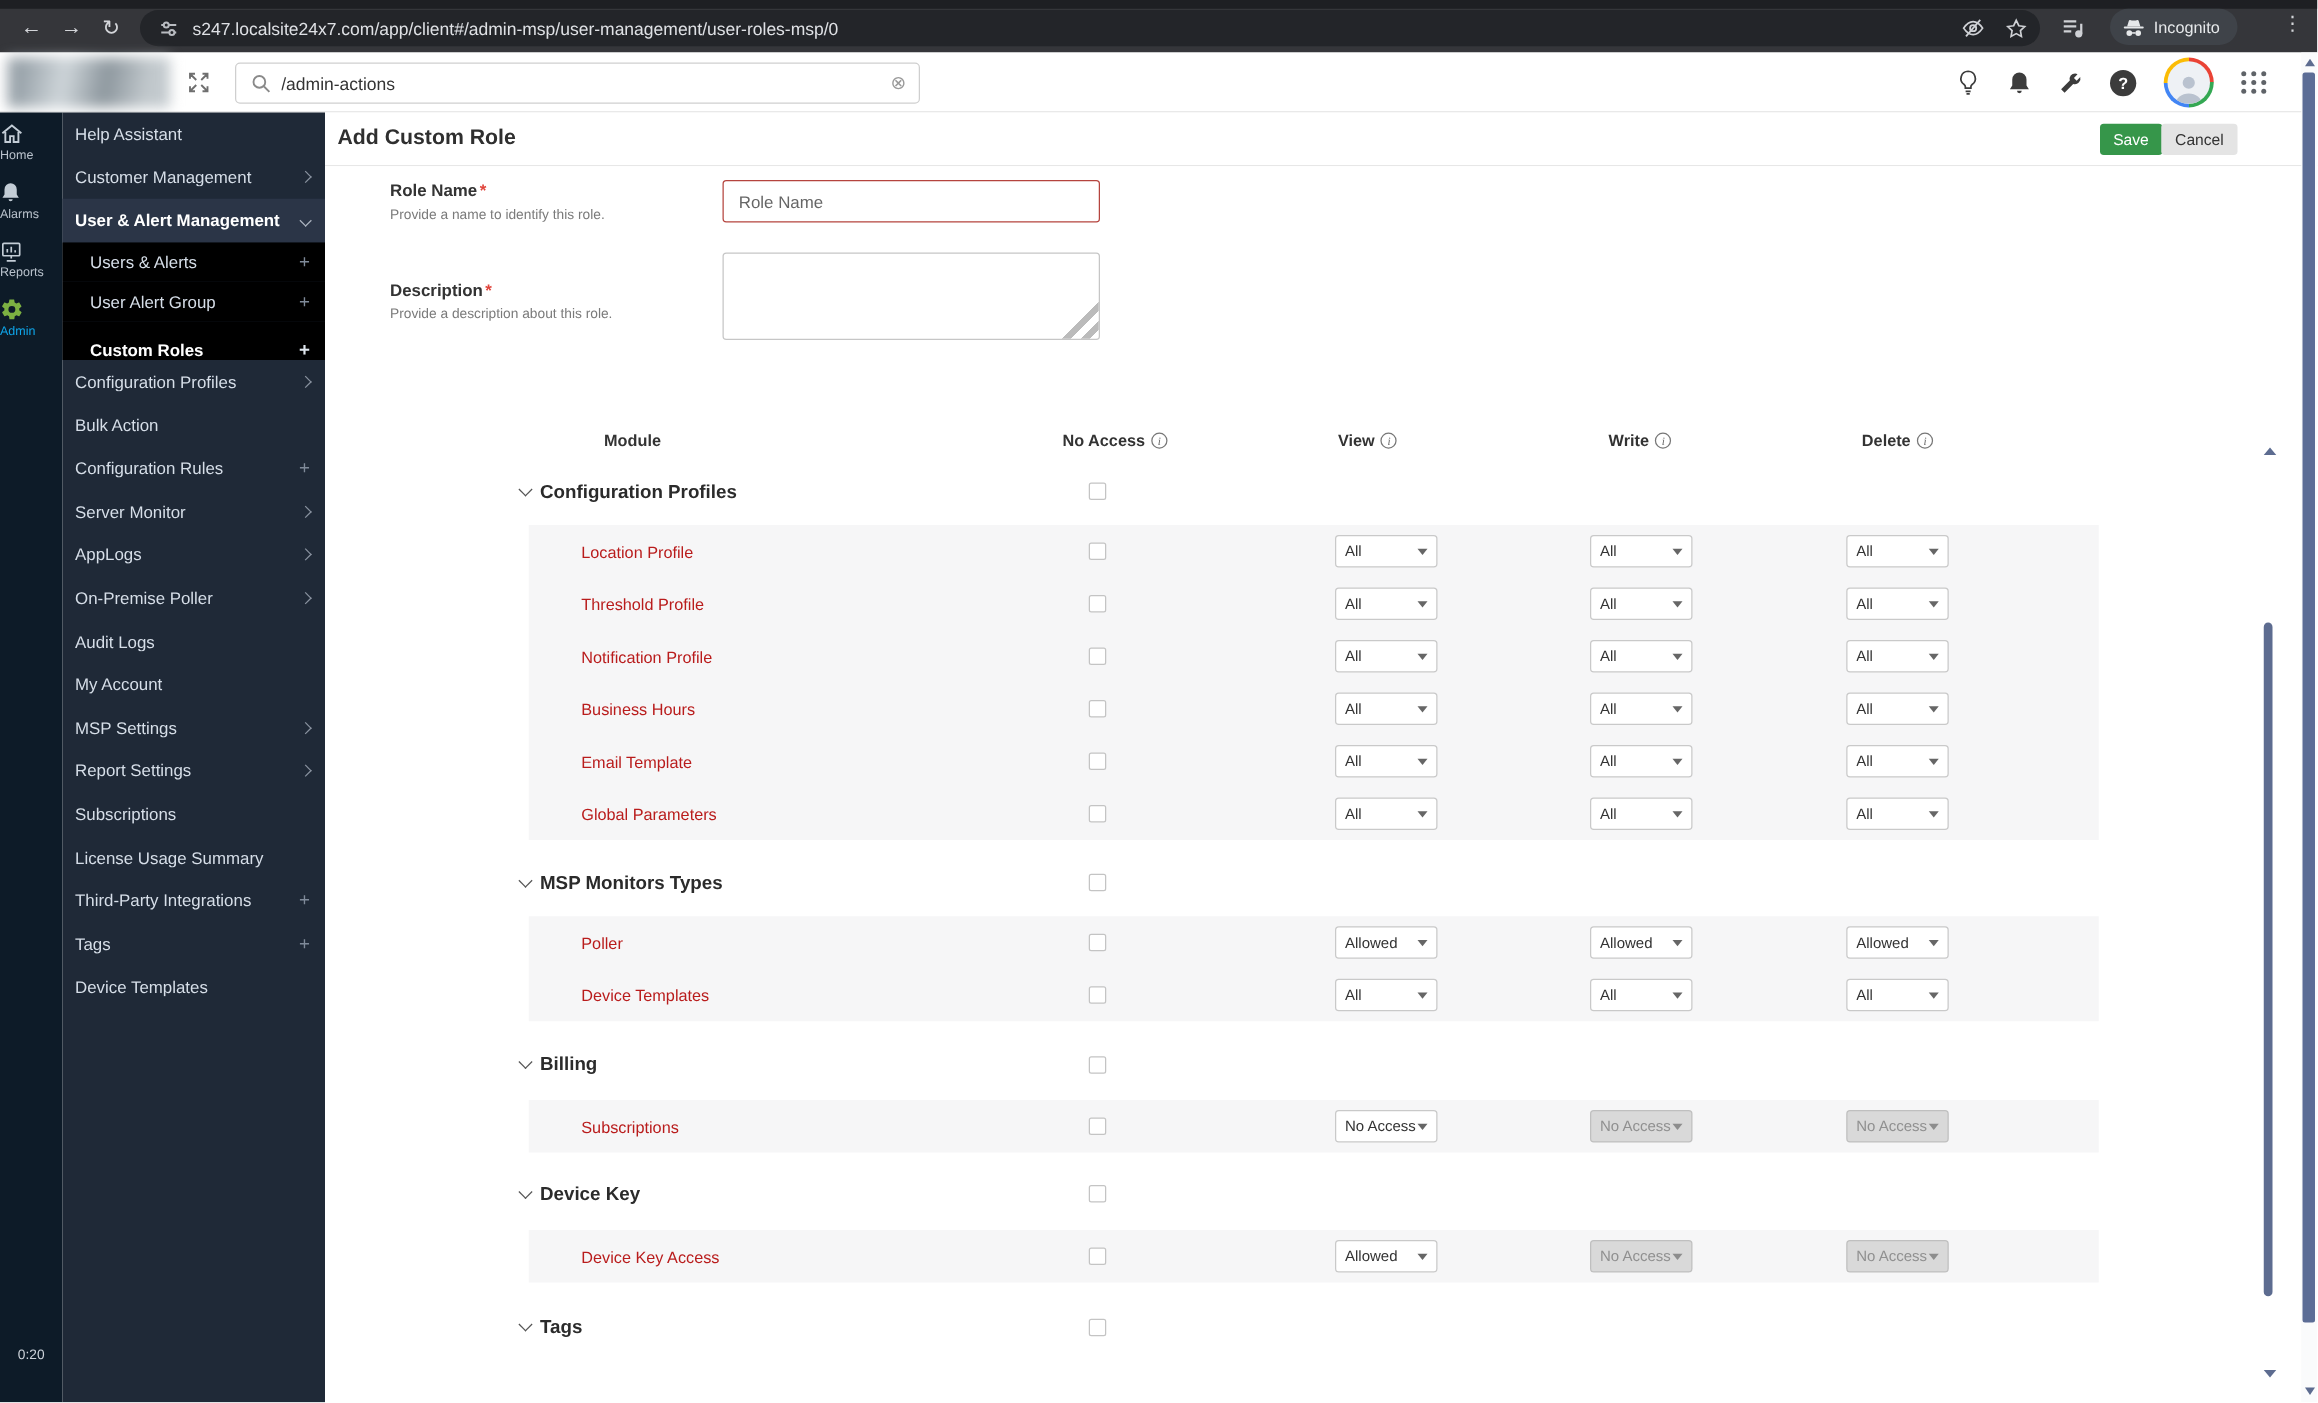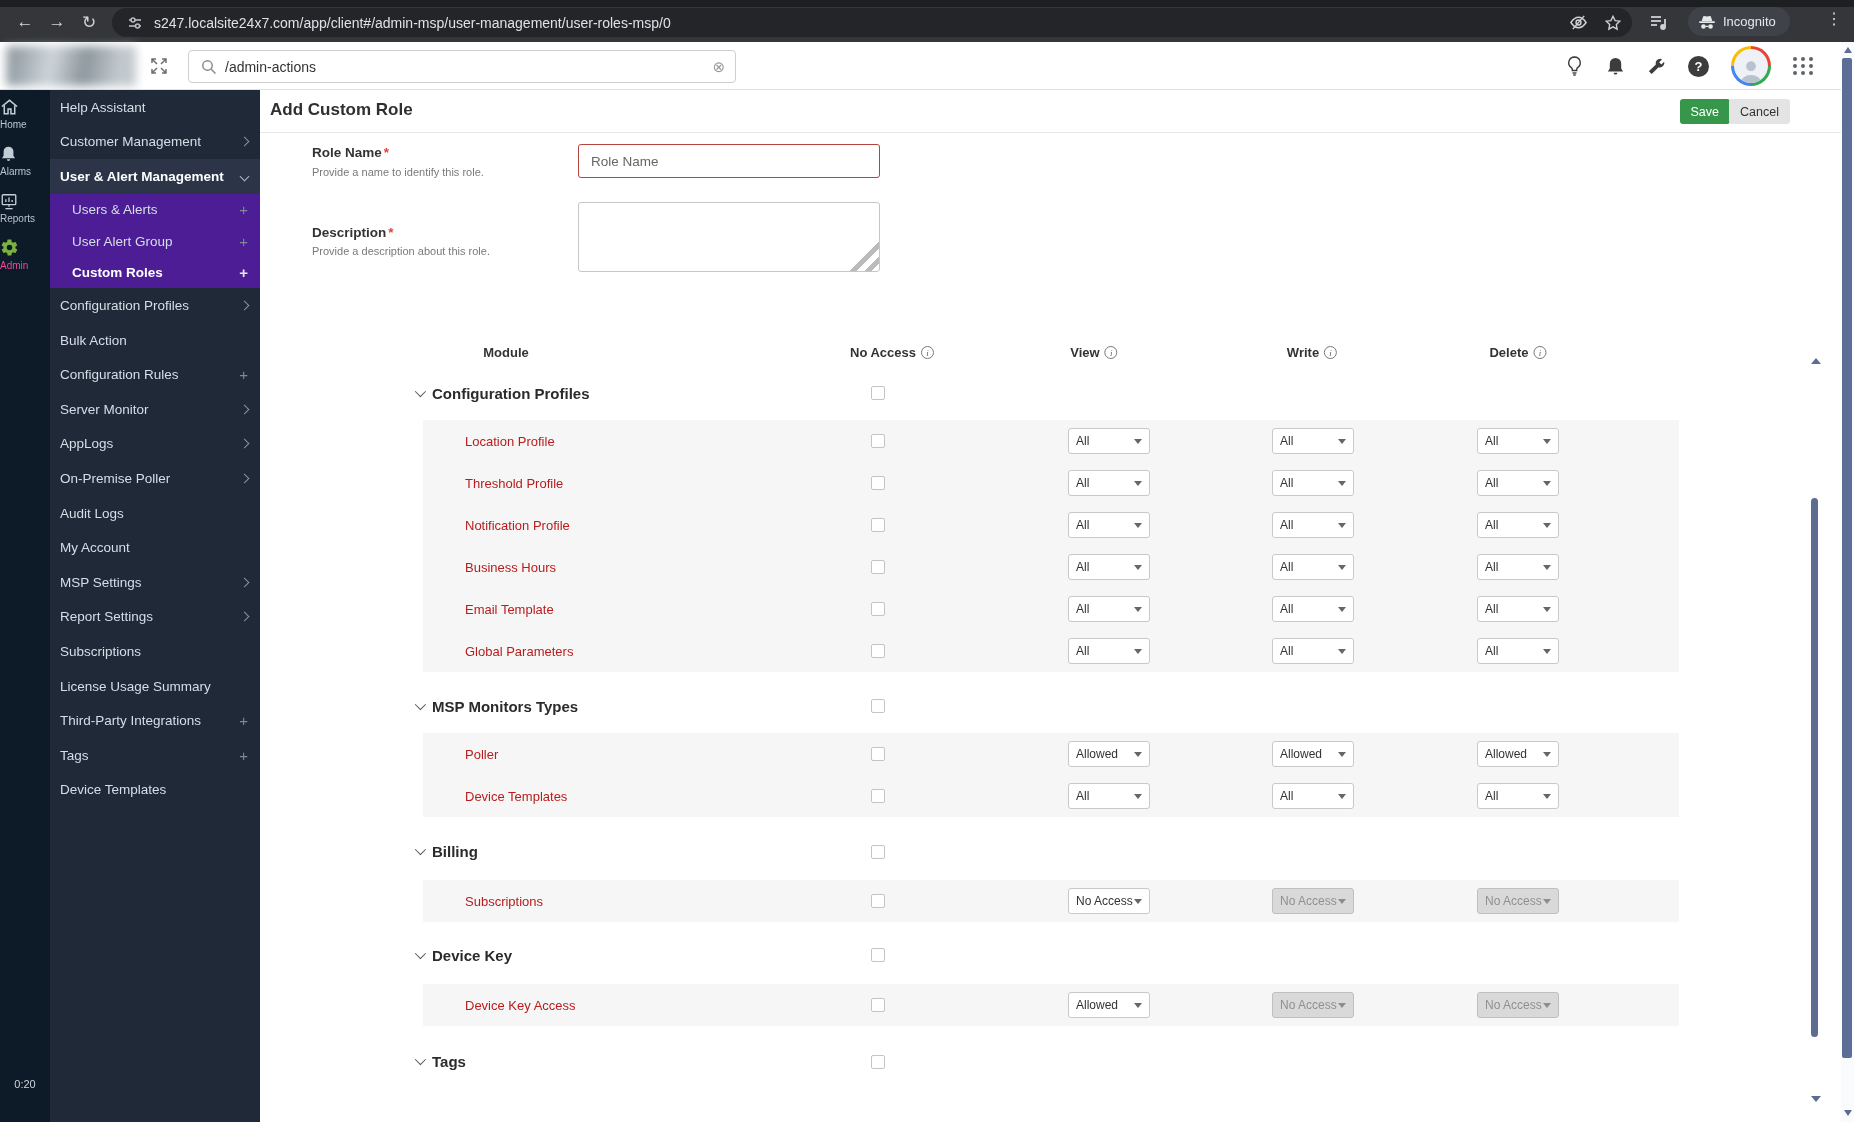--- a/index.html
+++ b/index.html
@@ -37,31 +37,31 @@
   .avatar-inner { width:34px; height:34px; border-radius:50%; background:#eef1f5; overflow:hidden;
                   display:flex; align-items:flex-end; justify-content:center; }
   .appgrid { display:grid; grid-template-columns:repeat(3,5px); grid-gap:3px; cursor:pointer; }
   .appgrid i { width:4px; height:4px; border-radius:50%; background:#5f6368; }
 
   
   .rail { position:absolute; left:0; top:90px; width:50px; height:1032px; background:#0d1b28; }
   .rail-item { height:47px; display:flex; flex-direction:column; align-items:flex-start; justify-content:center;
                gap:3px; color:#c3cdd6; cursor:pointer; }
   .rail-item span { font-size:10px; color:#b9c2cc; }
-  .rail-item.active, .rail-item.active span { color:#ec4899; }
+  .rail-item.active, .rail-item.active span { color:#0ea5e9; }
   .rail-timer { position:absolute; left:0; bottom:32px; width:50px; text-align:center; color:#cdd3da; font-size:11px; }
 
   
   .sidemenu { position:absolute; left:50px; top:90px; width:210px; height:1032px; background:#1f2937; }
   .side-item { height:34.6px; display:flex; align-items:center; padding:0 12px 0 10px; color:#d6dee8;
                font-size:13.5px; cursor:pointer; }
   .side-item .s-label { flex:1; white-space:nowrap; overflow:hidden; }
   .side-item.parent-active { background:#2b3547; color:#fff; font-weight:bold; }
-  .side-item.child { height:31.5px; padding-left:22px; background:#4c1d95; }
-  .side-item.current { font-weight:bold; color:#fff; }
+  .side-item.child { height:31.5px; padding-left:22px; background:#000000; }
+  .side-item.current { font-weight:bold; color:#fff;align-items:flex-end; }
   .chev-r { width:7px; height:7px; border-right:1.6px solid #8a93a0; border-bottom:1.6px solid #8a93a0;
             transform:rotate(-45deg); flex:none; }
   .chev-d { width:7px; height:7px; border-right:1.6px solid #aeb6c2; border-bottom:1.6px solid #aeb6c2;
             transform:rotate(45deg); flex:none; }
   .plus { color:#7f8a99; font-size:15px; line-height:1; flex:none; }
   .side-item.current .plus { color:#dfe6ee; font-weight:bold; }
 
   
   .titlebar { position:absolute; left:260px; top:90px; width:1594px; height:43px; background:#fff;
               border-bottom:1px solid #e7e7e7; }

